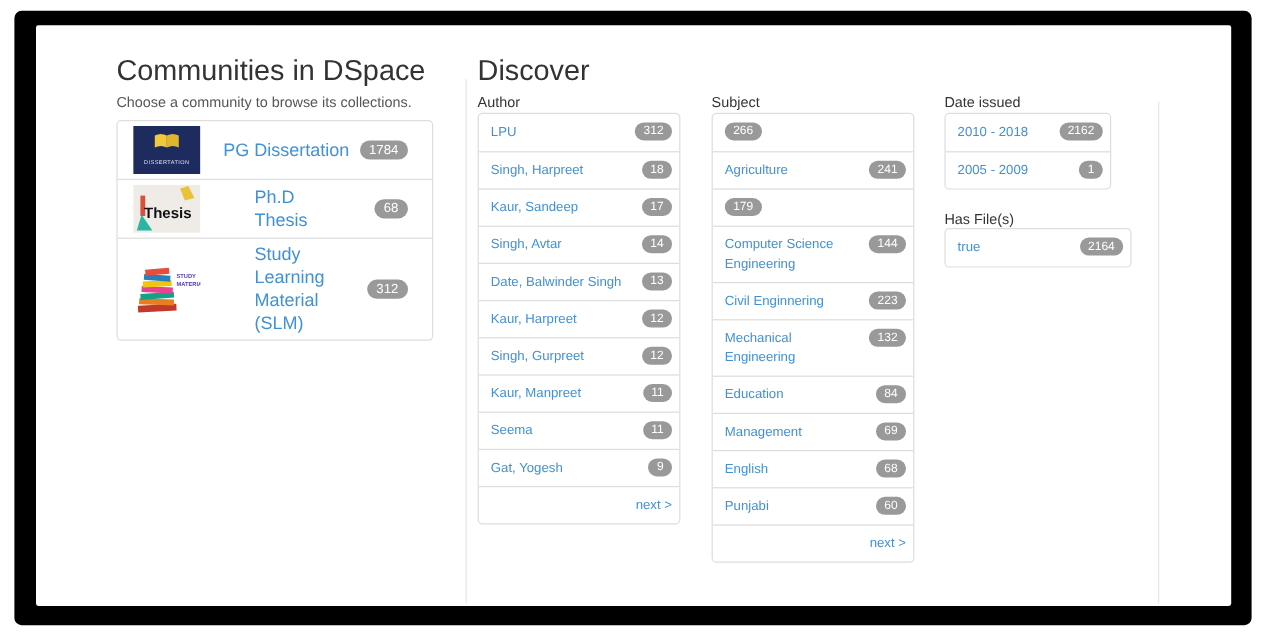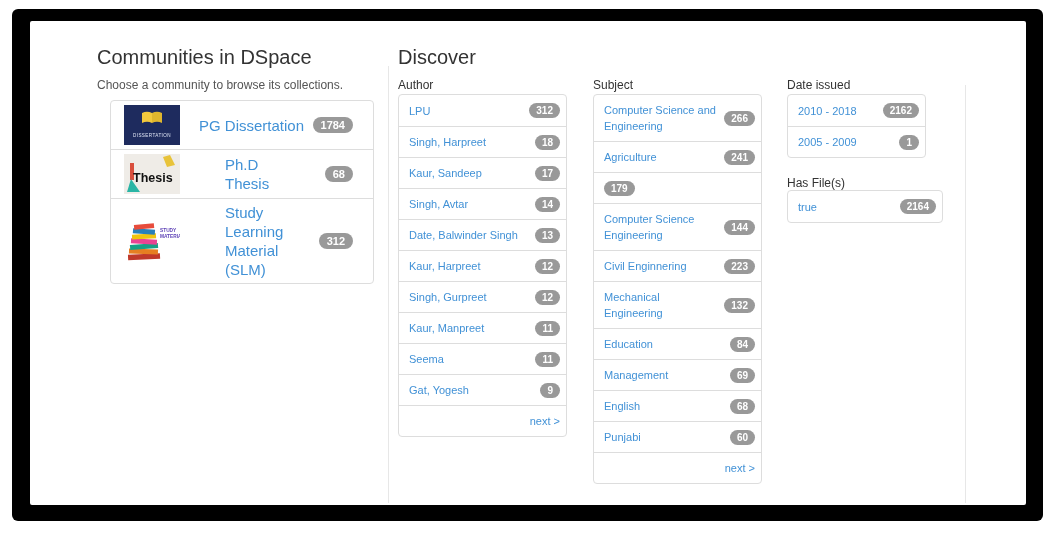--- a/index.html
+++ b/index.html
@@ -1,54 +1,54 @@
 <!DOCTYPE html>
 <html><head>
 <meta charset="utf-8">
 <style>
   * { margin:0; padding:0; box-sizing:border-box; }
   html,body { width:1053px; height:535px; background:#fff; font-family:"Liberation Sans", sans-serif; }
   .frame { position:absolute; left:12px; top:9px; width:1031px; height:512px; background:#000; border-radius:6px; }
   .page  { position:absolute; left:18px; top:12px; width:996px; height:484px; background:#fff; border-radius:2px; }
 
-  .h2 { position:absolute; font-size:20px; color:#333; font-weight:400; }
+  .h2 { position:absolute; font-size:24px; color:#333; font-weight:400; }
   #communities-title { left:67px; top:25px; }
   #discover-title    { left:368px; top:25px; }
   .subtitle { position:absolute; left:67px; top:57px; font-size:12px; color:#555; }
 
   .vdivider { position:absolute; width:1px; background:#e7e7e7; }
   #divider-left  { left:358px; top:45px; height:437px; }
   #divider-right { left:935px; top:64px; height:418px; }
 
   .facet-label { position:absolute; font-size:12px; color:#333; }
   .box { position:absolute; background:#fff; border:1px solid #ddd; border-radius:4px; overflow:hidden; }
 
-  #communities-box { left:80px; top:79px; width:264px; }
+  #communities-box { left:67px; top:79px; width:264px; }
   .comm-row { display:flex; align-items:center; min-height:47px; padding:4px 20px 4px 10px; }
   .comm-row + .comm-row { border-top:1px solid #ddd;gap:26px; }
   .comm-logo { width:62px; display:flex; justify-content:center; align-items:center; flex:0 0 62px; }
   .comm-name { flex:1; margin-left:16px; font-size:15px; color:#4191d6; text-decoration:none; line-height:19px; }
 
   #author-col-label   { left:368px; top:57px; }
   #subject-col-label  { left:563px; top:57px; }
   #date-col-label     { left:757px; top:57px; }
   #hasfiles-col-label { left:757px; top:155px; }
 
   #author-box   { left:368px; top:73px; width:169px; }
   #subject-box  { left:563px; top:73px; width:169px; }
   #date-box     { left:757px; top:73px; width:139px; }
   #hasfiles-box { left:757px; top:169px; width:156px; }
 
   .facet-list { display:contents; }
-  .facet-row { display:flex; justify-content:space-between; align-items:center; gap:3px;
+  .facet-row { display:flex; justify-content:space-between; align-items:flex-start; gap:3px;
                min-height:31px; padding:7px 6px 7px 10px; border-top:1px solid #ddd; }
   .facet-list .facet-row:first-child { border-top:none; }
   .facet-link { font-size:11px; line-height:16px; color:#4191d6; text-decoration:none; }
 
-  .badge { flex:0 0 auto; background:#999; color:#fff; font-size:10px; font-weight:bold;
+  .badge { flex:0 0 auto; background:#999; color:#fff; font-size:10px; font-weight:normal;
            line-height:13px; padding:1px 7px; border-radius:9px; min-width:17px; text-align:center; }
   .comm-row .badge { font-size:11px; line-height:14px; padding:1px 8px; }
 
   .next-row { justify-content:flex-end; border-top:1px solid #ddd; }
   svg text { font-family:"Liberation Sans", sans-serif; }
 </style>
 </head>
 <body>
 
 <div class="frame">
@@ -144,21 +144,20 @@
             <span class="badge">9</span>
           </div></div>
       <div class="facet-row next-row">
         <a href="#" class="facet-link">next &gt;</a>
       </div>
     </div>
 
     <div class="facet-label" id="subject-col-label">Subject</div>
     <div class="box" id="subject-box">
       <div class="facet-list"><div class="facet-row">
-            <a class="facet-link" href="#">Computer Science and Engineering</a>
             <span class="badge">266</span>
           </div><div class="facet-row">
             <a class="facet-link" href="#">Agriculture</a>
             <span class="badge">241</span>
           </div><div class="facet-row">
             <span class="badge">179</span>
           </div><div class="facet-row">
             <a class="facet-link" href="#">Computer Science Engineering</a>
             <span class="badge">144</span>
           </div><div class="facet-row">

